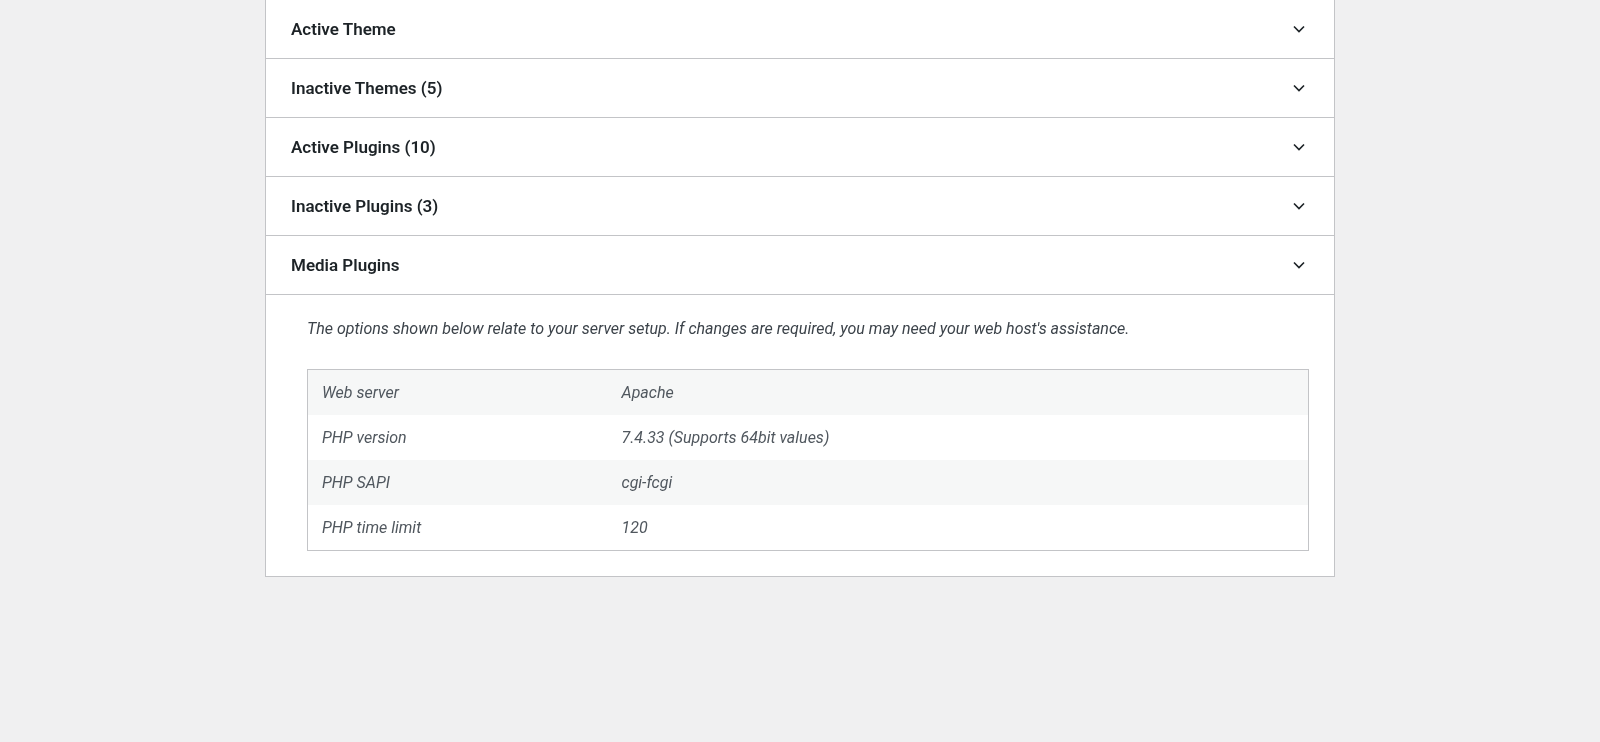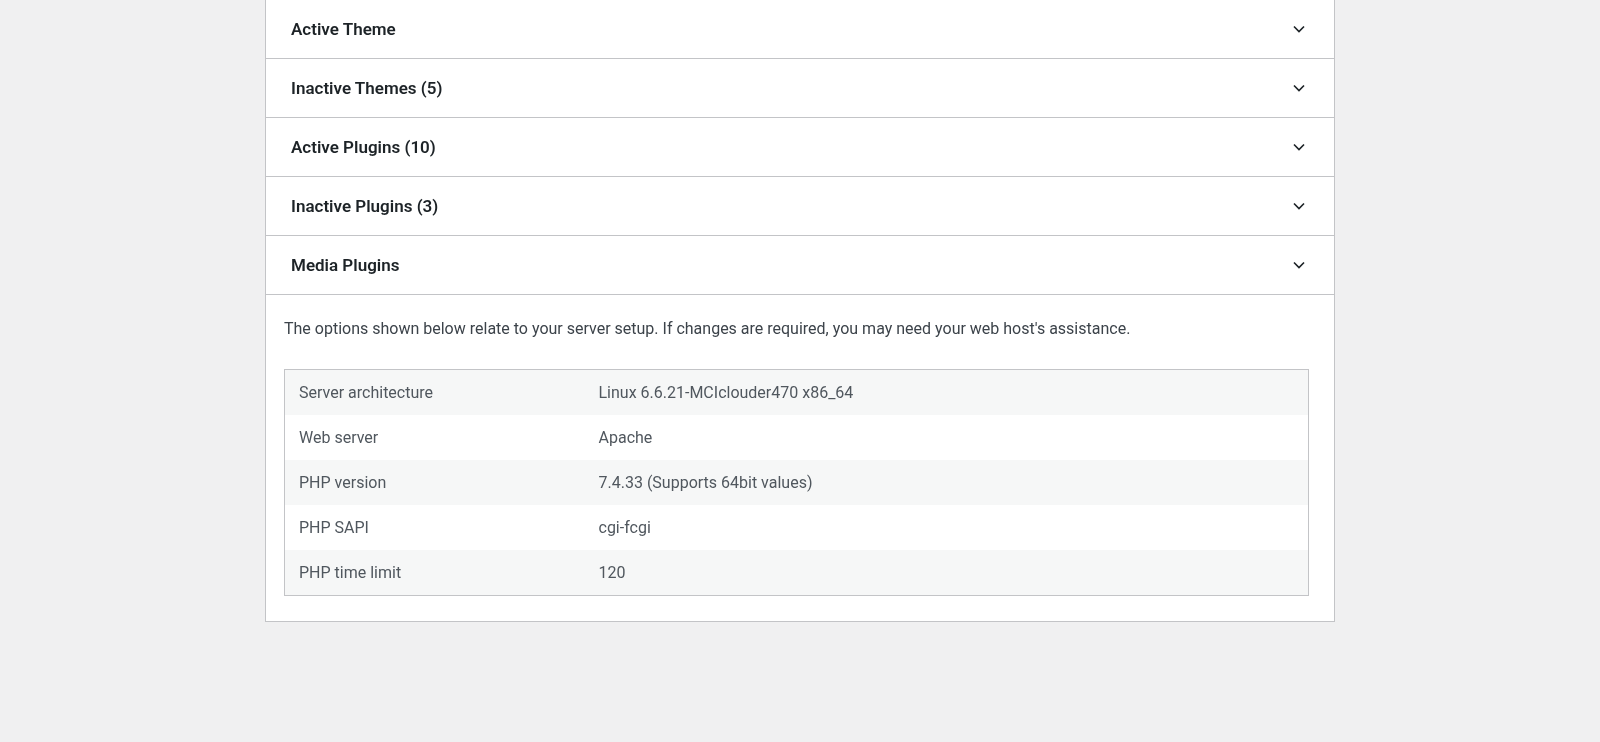--- a/index.html
+++ b/index.html
@@ -44,21 +44,22 @@
       justify-content: center;
     }
     .chevron-icon svg {
       width: 20px;
       height: 20px;
       stroke: #1d2327;
       stroke-width: 2;
       fill: none;
     }
     .accordion-body {
-      padding: 0 25px 25px 18px;
+      padding: 0 25px 25px 41px;
+      font-style: italic;
     }
     .section-description {
       font-size: 16px;
       color: #3c434a;
       margin: 22px 0 28px 0;
       line-height: 1.5;
     }
     .info-table {
       width: 100%;
       border-collapse: collapse;
@@ -139,24 +140,20 @@
       </span>
     </div>
   </div>
 
   <div class="accordion-section">
     <div class="accordion-body">
       <p class="section-description">The options shown below relate to your server setup. If changes are required, you may need your web host's assistance.</p>
       <table class="info-table">
         <tbody id="server-rows">
             <tr>
-              <td class="label-cell">Server architecture</td>
-              <td>Linux 6.6.21-MCIclouder470 x86_64</td>
-            </tr>
-            <tr>
               <td class="label-cell">Web server</td>
               <td>Apache</td>
             </tr>
             <tr>
               <td class="label-cell">PHP version</td>
               <td>7.4.33 (Supports 64bit values)</td>
             </tr>
             <tr>
               <td class="label-cell">PHP SAPI</td>
               <td>cgi-fcgi</td>

